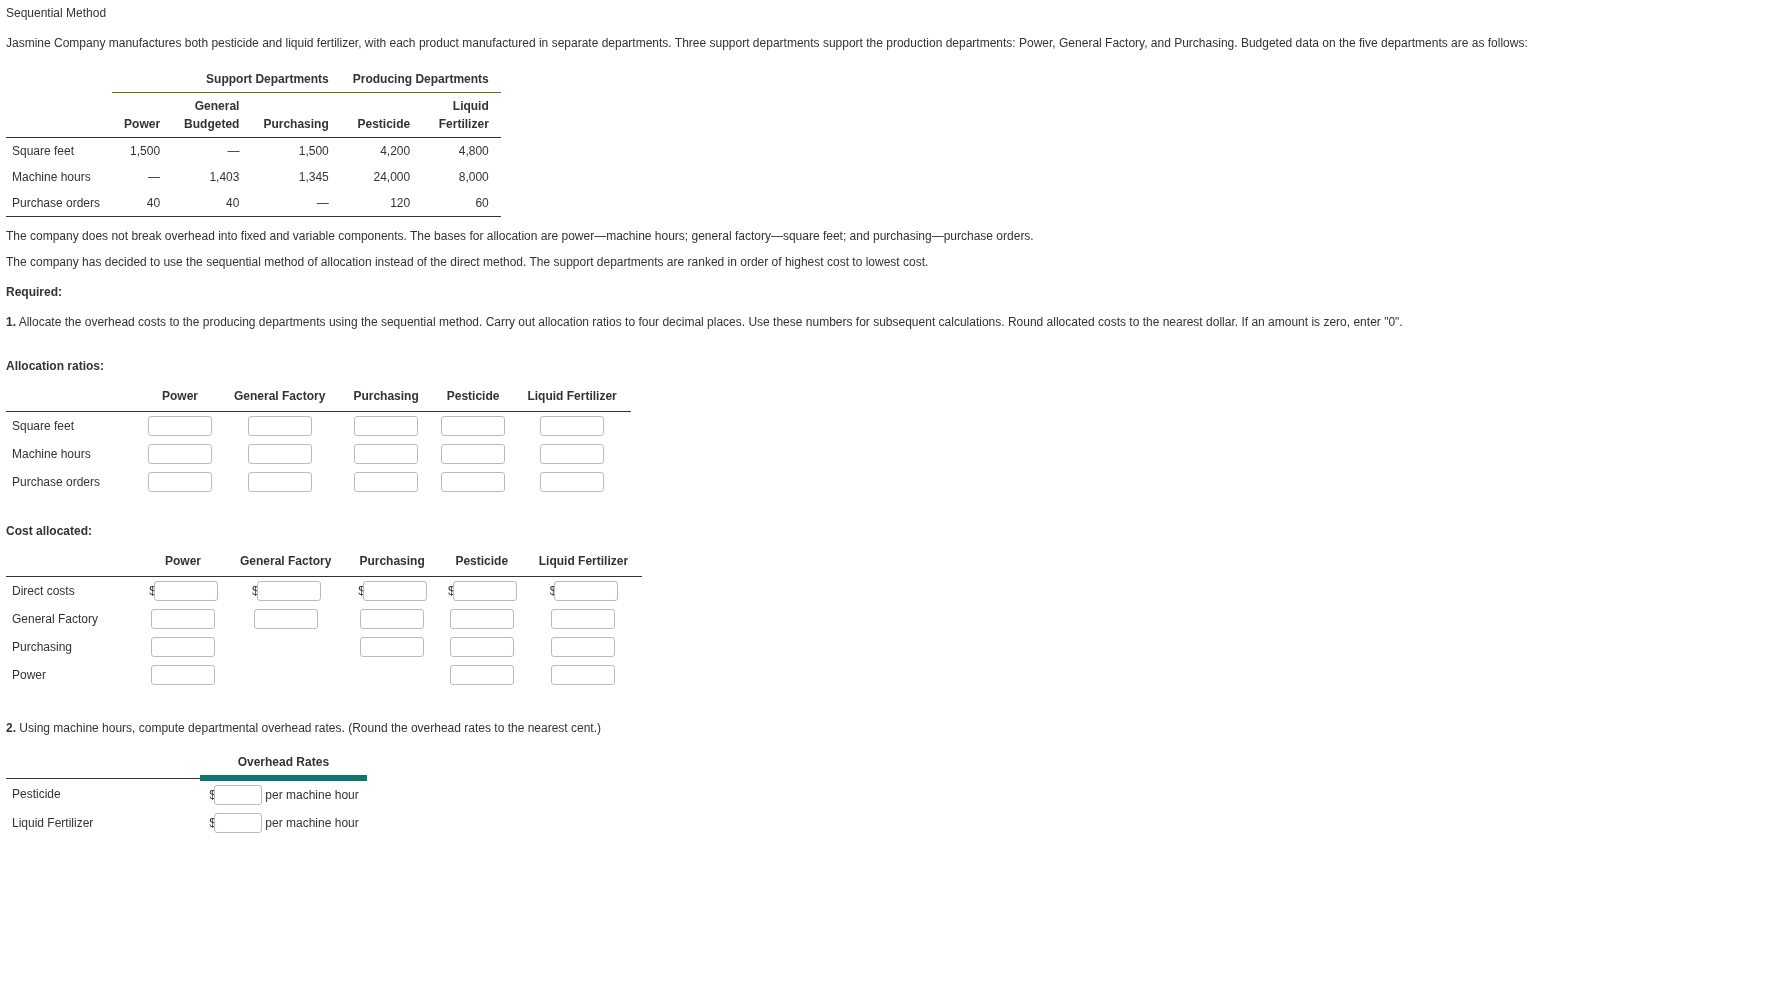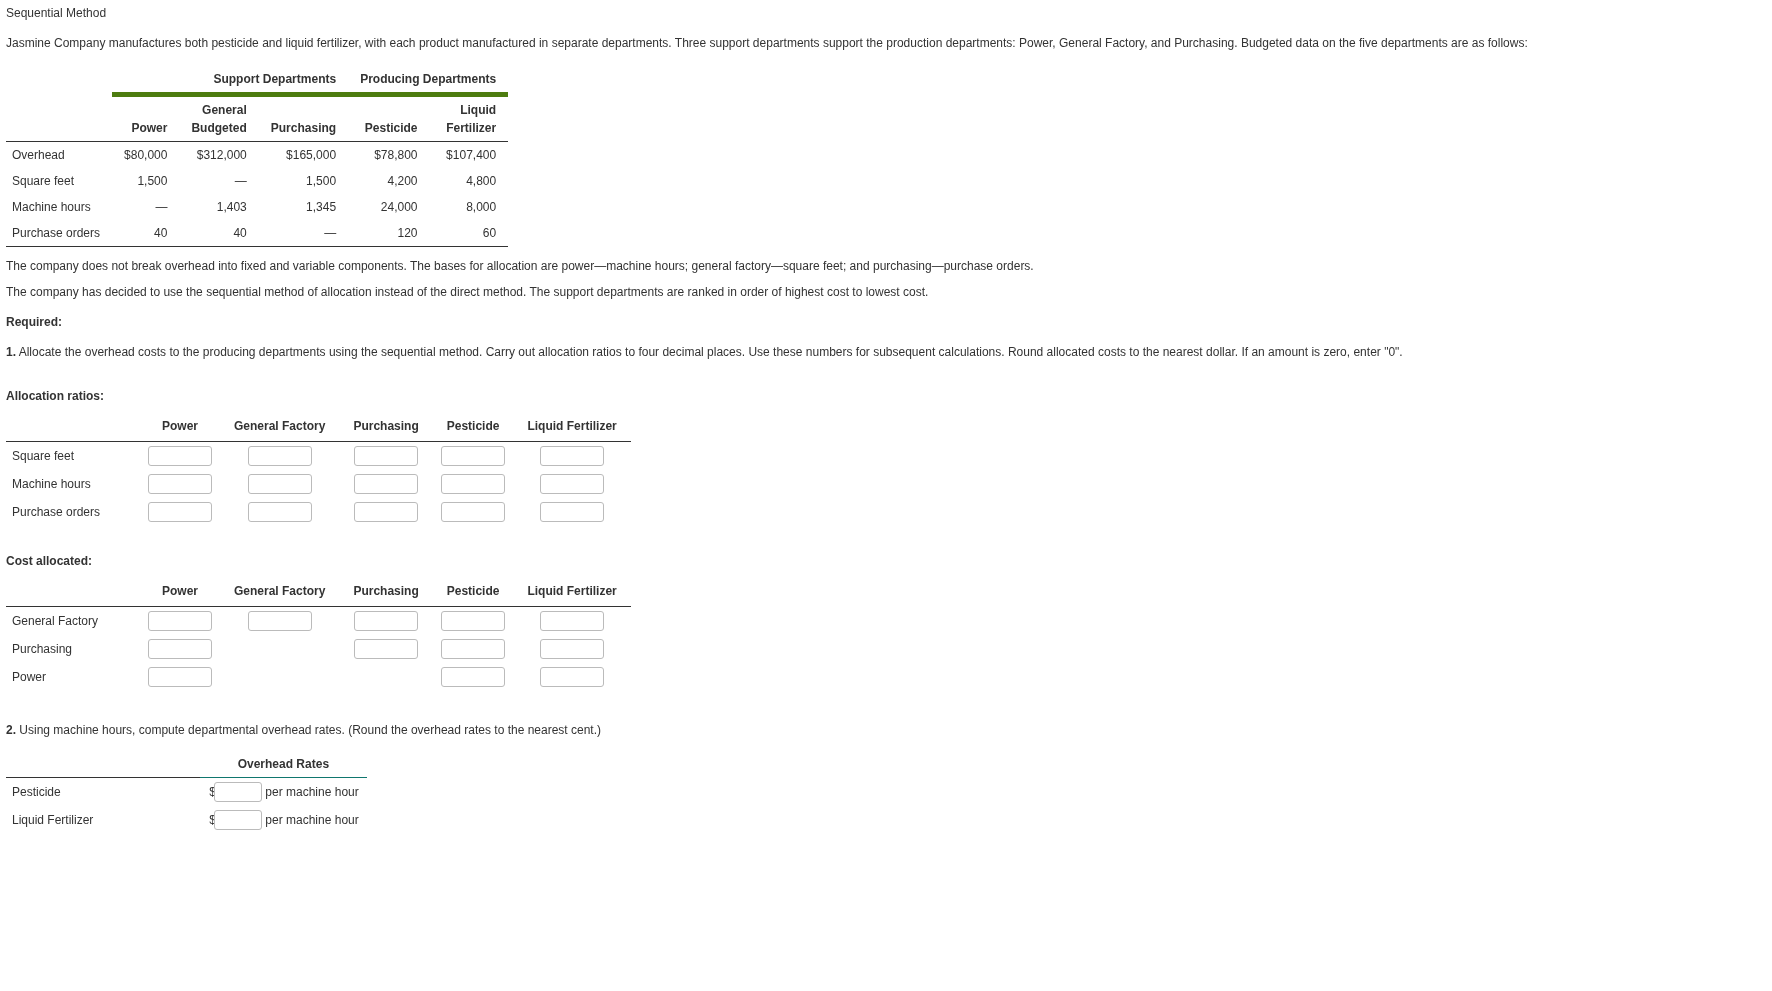--- a/index.html
+++ b/index.html
@@ -32,21 +32,21 @@
     table.data-table td:first-child {
       text-align: left;
       padding-left: 6px;
     }
     .group-header th {
       text-align: center;
       font-weight: bold;
       padding-bottom: 4px;
     }
     .group-border {
-      border-bottom: 5px solid #4d7c0f;
+      border-bottom: 1px solid #4d7c0f;
     }
     .col-header th {
       text-align: center;
       font-weight: bold;
       border-bottom: 1px solid #333;
       padding: 4px 12px;
       vertical-align: bottom;
     }
     .bottom-border td {
       border-bottom: 1px solid #333;
@@ -95,21 +95,21 @@
     }
     .total-row td {
       border-top: 1px solid #333;
       border-bottom: 3px double #333;
       padding-top:6px;
       padding-bottom:6px;
     }
     table.rates-table th {
       text-align:center;
       font-weight:bold;
-      border-bottom:1px solid #0f766e;
+      border-bottom:6px solid #0f766e;
       padding: 4px 12px;
     }
     table.rates-table td {
       padding: 4px 8px;
       white-space:nowrap;
     }
     table.rates-table td:first-child {
       width:180px;
       padding-left:6px;
     }
@@ -136,28 +136,20 @@
     <tr class="col-header">
       <th style="border-bottom:1px solid #333;"></th>
       <th>Power</th>
       <th><span>General</span><br><span>Budgeted</span></th>
       <th>Purchasing</th>
       <th>Pesticide</th>
       <th><span>Liquid</span><br><span>Fertilizer</span></th>
     </tr>
   </thead>
   <tbody>
-    <tr>
-      <td>Overhead</td>
-      <td>$80,000</td>
-      <td>$312,000</td>
-      <td>$165,000</td>
-      <td>$78,800</td>
-      <td>$107,400</td>
-    </tr>
     <tr>
       <td>Square feet</td>
       <td>1,500</td>
       <td>—</td>
       <td>1,500</td>
       <td>4,200</td>
       <td>4,800</td>
     </tr>
     <tr>
       <td>Machine hours</td>
@@ -236,20 +228,28 @@
       <th style="border-bottom:1px solid #333;"></th>
       <th>Power</th>
       <th>General Factory</th>
       <th>Purchasing</th>
       <th>Pesticide</th>
       <th>Liquid Fertilizer</th>
     </tr>
   </thead>
   <tbody>
     <tr>
+      <td>Direct costs</td>
+      <td><span class="dollar">$</span><input class="cell" style=""></td>
+      <td><span class="dollar">$</span><input class="cell" style=""></td>
+      <td><span class="dollar">$</span><input class="cell" style=""></td>
+      <td><span class="dollar">$</span><input class="cell" style=""></td>
+      <td><span class="dollar">$</span><input class="cell" style=""></td>
+    </tr>
+    <tr>
       <td>General Factory</td>
       <td><input class="cell" style=""></td>
       <td><input class="cell" style=""></td>
       <td><input class="cell" style=""></td>
       <td><input class="cell" style=""></td>
       <td><input class="cell" style=""></td>
     </tr>
     <tr>
       <td>Purchasing</td>
       <td><input class="cell" style=""></td>

